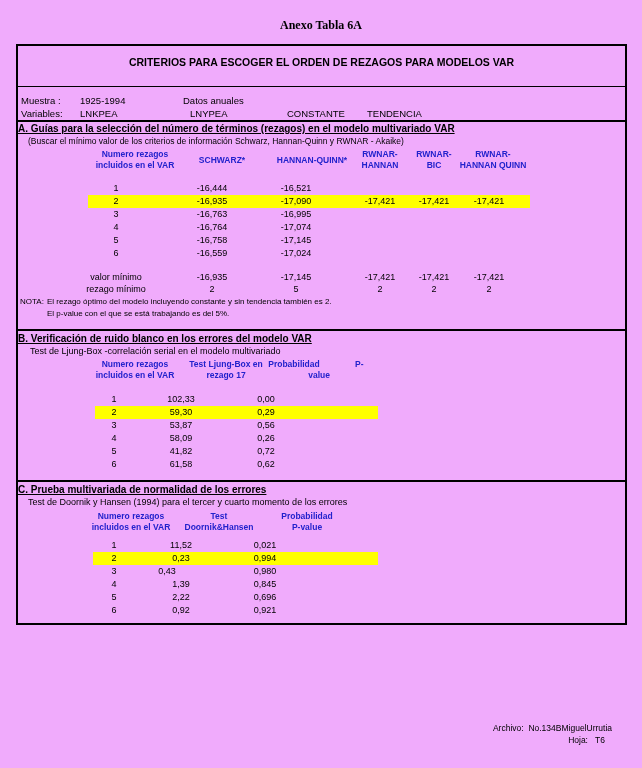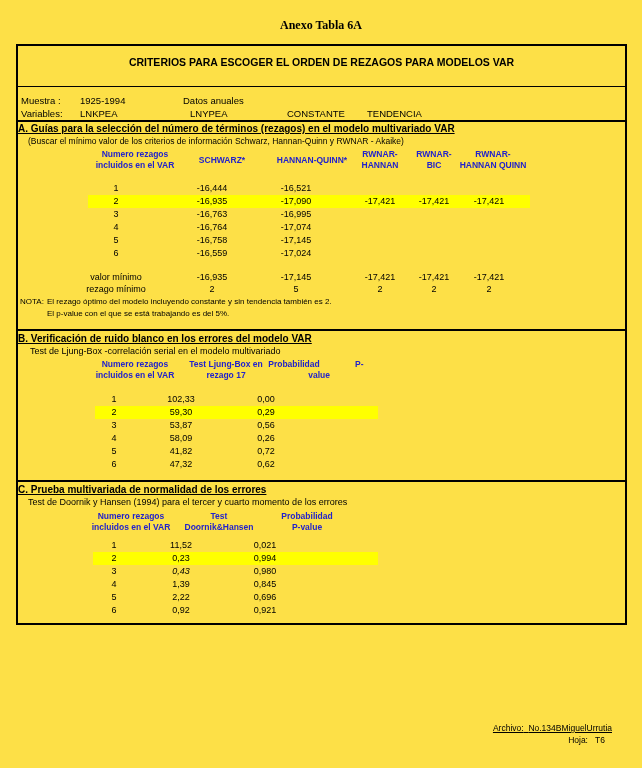--- a/index.html
+++ b/index.html
@@ -1,18 +1,18 @@
 <!DOCTYPE html>
 <html style="--blue: #2222cc; --yellow: #ffff00; --ink: #000000;"><head>
 <meta charset="utf-8">
 <style>
   :root{ --blue:#2222cc; --yellow:#ffff00; --ink:#000000; }
   html,body{ margin:0; padding:0; background:#ffffff; }
   .sheet{
-    position:relative; width:642px; height:768px; background:#fde047;
+    position:relative; width:642px; height:768px; background:#f0abfc;
     font-family:"Liberation Sans", sans-serif; color:var(--ink); overflow:hidden;
   }
   .t{ position:absolute; white-space:nowrap; }
   .page-title{ left:0; top:18px; width:642px; text-align:center;
     font-family:"Liberation Serif", serif; font-weight:bold; font-size:12px; }
   .box{ position:absolute; left:16px; top:44px; width:607px; height:577px;
     border:2px solid var(--ink); }
   .line{ position:absolute; background:var(--ink); height:1px; }
   .line.thick{ height:2px; }
   .box-title{ left:18px; top:56px; width:607px; text-align:center;
@@ -148,21 +148,21 @@
       <span class="cell" style="left: 79px; width: 70px; top: 420px;">3</span>
       <span class="cell" style="left: 141px; width: 80px; top: 420px;">53,87</span>
       <span class="cell" style="left: 231px; width: 70px; top: 420px;">0,56</span>
       <span class="cell" style="left: 79px; width: 70px; top: 433px;">4</span>
       <span class="cell" style="left: 141px; width: 80px; top: 433px;">58,09</span>
       <span class="cell" style="left: 231px; width: 70px; top: 433px;">0,26</span>
       <span class="cell" style="left: 79px; width: 70px; top: 446px;">5</span>
       <span class="cell" style="left: 141px; width: 80px; top: 446px;">41,82</span>
       <span class="cell" style="left: 231px; width: 70px; top: 446px;">0,72</span>
       <span class="cell" style="left: 79px; width: 70px; top: 459px;">6</span>
-      <span class="cell" style="left: 141px; width: 80px; top: 459px;">47,32</span>
+      <span class="cell" style="left: 141px; width: 80px; top: 459px;">61,58</span>
       <span class="cell" style="left: 231px; width: 70px; top: 459px;">0,62</span>
     </div>
 
   <div class="t sec-head" style="left:18px; top:484px;">C. Prueba multivariada de normalidad de los errores</div>
   <div class="t sec-sub9" style="left:28px; top:497px;">Test de Doornik y Hansen (1994) para el tercer y cuarto momento de los errores</div>
 
   <div class="hdr" style="left:81px; top:511px; width:100px;">
     <span>Numero rezagos</span>
     <span class="r2">incluidos en el VAR</span>
   </div>
@@ -177,29 +177,29 @@
 
   <div class="rows-host" id="rows-c">
       <span class="cell" style="left: 79px; width: 70px; top: 540px;">1</span>
       <span class="cell" style="left: 141px; width: 80px; top: 540px;">11,52</span>
       <span class="cell" style="left: 230px; width: 70px; top: 540px;">0,021</span>
       <div class="hl" style="left: 93px; width: 285px; top: 552px;"></div>
       <span class="cell" style="left: 79px; width: 70px; top: 553px;">2</span>
       <span class="cell" style="left: 141px; width: 80px; top: 553px;">0,23</span>
       <span class="cell" style="left: 230px; width: 70px; top: 553px;">0,994</span>
       <span class="cell" style="left: 79px; width: 70px; top: 566px;">3</span>
-      <span class="cell" style="left: 141px; width: 80px; top: 566px; font-style: italic;">0,43</span>
+      <span class="cell" style="left: 127px; width: 80px; top: 566px;">0,43</span>
       <span class="cell" style="left: 230px; width: 70px; top: 566px;">0,980</span>
       <span class="cell" style="left: 79px; width: 70px; top: 579px;">4</span>
       <span class="cell" style="left: 141px; width: 80px; top: 579px;">1,39</span>
       <span class="cell" style="left: 230px; width: 70px; top: 579px;">0,845</span>
       <span class="cell" style="left: 79px; width: 70px; top: 592px;">5</span>
       <span class="cell" style="left: 141px; width: 80px; top: 592px;">2,22</span>
       <span class="cell" style="left: 230px; width: 70px; top: 592px;">0,696</span>
       <span class="cell" style="left: 79px; width: 70px; top: 605px;">6</span>
       <span class="cell" style="left: 141px; width: 80px; top: 605px;">0,92</span>
       <span class="cell" style="left: 230px; width: 70px; top: 605px;">0,921</span>
     </div>
 
-  <span class="t footer" style="right:30px; top:723px; text-align:right;text-decoration:underline;"><span>Archivo:</span>&nbsp;&nbsp;<span>No.134BMiguelUrrutia</span></span>
+  <span class="t footer" style="right:30px; top:723px; text-align:right;"><span>Archivo:</span>&nbsp;&nbsp;<span>No.134BMiguelUrrutia</span></span>
   <span class="t footer" style="right:37px; top:735px; text-align:right;"><span>Hoja:</span>&nbsp;&nbsp;&nbsp;<span>T6</span></span>
 
 </div>
 
 </body></html>

